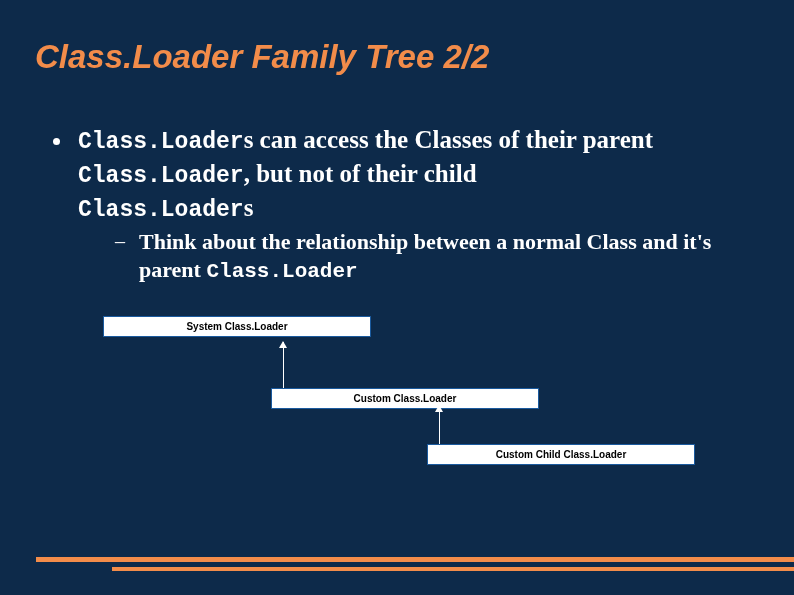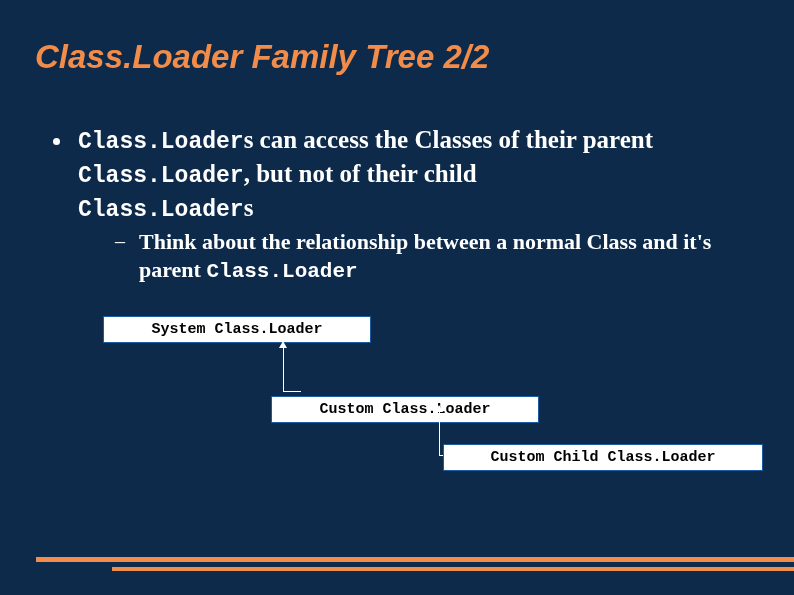--- a/index.html
+++ b/index.html
@@ -72,29 +72,29 @@
   .diagram {
     position: relative;
     margin-top: 30px;
     height: 175px;
   }
   .box {
     position: absolute;
     background: #ffffff;
     color: #000000;
     border: 1px solid #1a5a9e;
-    font-family: Liberation Mono, monospace;
-    font-size: 15px;
+    font-family: Liberation Sans, sans-serif;
+    font-size: 10px;
     font-weight: bold;
     padding: 4px 0;
     text-align: center;
   }
   .box1 { left: 68px;  top: 0;   width: 268px; }
-  .box2 { left: 236px; top: 80px; width: 268px; }
-  .box3 { left: 408px; top: 128px; width: 320px; }
+  .box2 { left: 236px; top: 72px; width: 268px; }
+  .box3 { left: 392px; top: 128px; width: 268px; }
   .connector {
     position: absolute;
     border-left: 1px solid #ffffff;
     border-bottom: 1px solid #ffffff;
   }
   .conn1 { left: 248px; top: 26px; width: 18px; height: 50px; }
   .conn2 { left: 404px; top: 90px; width: 18px; height: 50px; }
   .arrowhead {
     position: absolute;
     width: 0; height: 0;

